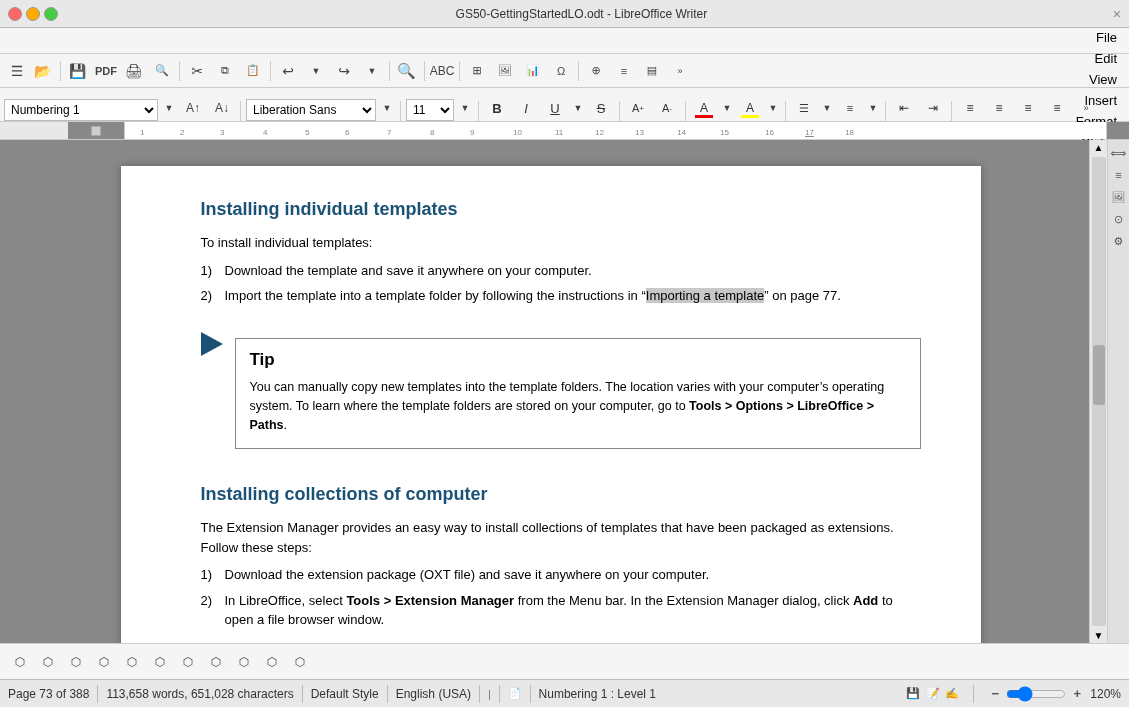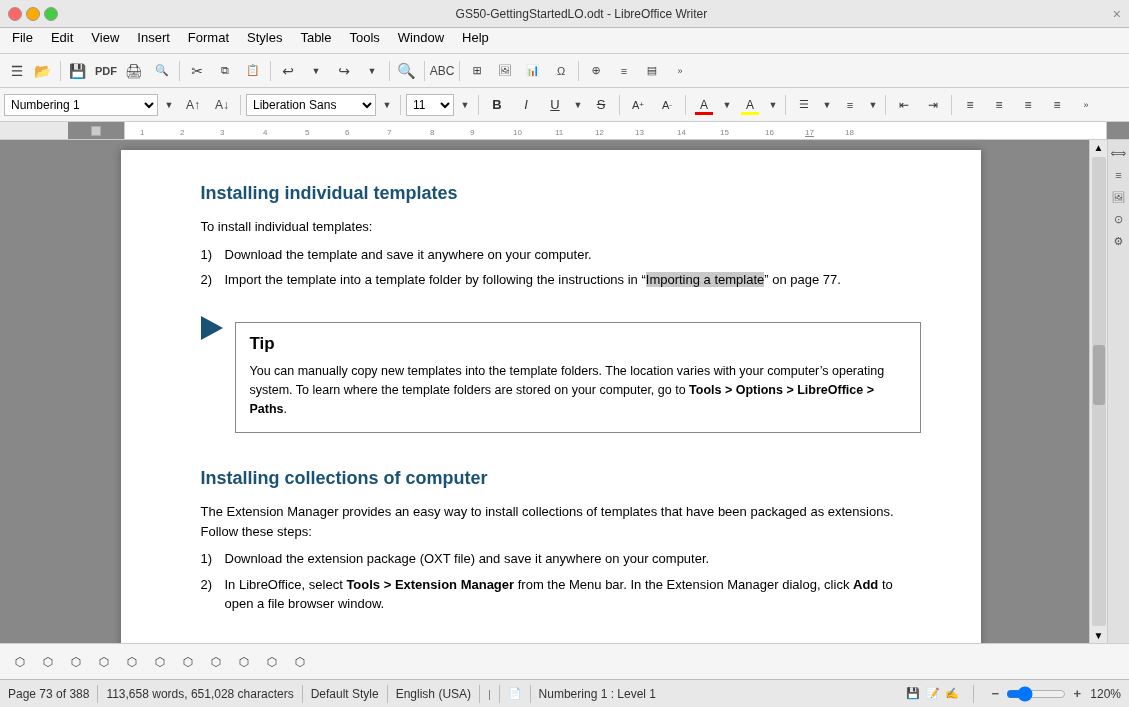--- a/index.html
+++ b/index.html
@@ -20,24 +20,25 @@
     .win-btn.close { background: #f66; }
     .win-btn.minimize { background: #fa0; }
     .win-btn.maximize { background: #4c4; }
     #title-text { flex: 1; text-align: center; font-size: 12px; color: #333; }
 
     
     #menubar {
       height: 26px;
       background: #f5f5f5;
       display: flex;
-      align-items: flex-start;
+      align-items: flex-end;
       padding: 0 4px;
       border-bottom: 1px solid #ccc;
       gap: 2px;
+      flex-direction: column;
     }
     .menu-item {
       padding: 2px 8px;
       font-size: 13px;
       cursor: pointer;
       border-radius: 2px;
     }
 
     
     #toolbar1 {
@@ -58,21 +59,21 @@
       font-size: 14px; color: #444;
     }
     .tb-sep { width: 1px; height: 20px; background: #ccc; margin: 0 2px; }
     .tb-btn-group { display: flex; align-items: center; }
 
     
     #toolbar2 {
       height: 34px;
       background: #f5f5f5;
       display: flex;
-      align-items: center;
+      align-items: flex-end;
       padding: 0 4px;
       border-bottom: 1px solid #ccc;
       gap: 3px;
       overflow: hidden;
     }
     .style-select {
       height: 22px; font-size: 12px; border: 1px solid #bbb; background: #fff;
       padding: 0 2px; cursor: pointer; min-width: 100px;
     }
     .font-select {
@@ -132,21 +133,21 @@
       flex-shrink: 0;
     }
 
     
     #doc-scroll {
       flex: 1;
       overflow-y: hidden;
       overflow-x: hidden;
       display: flex;
       justify-content: center;
-      padding: 10px 0;
+      padding: 26px 0;
       background: #888;
     }
 
     #document {
       width: 860px;
       min-height: 500px;
       background: #fff;
       padding: 30px 60px 30px 80px;
       box-shadow: 0 0 8px rgba(0,0,0,0.3);
       font-family: 'Liberation Sans', Arial, sans-serif;

